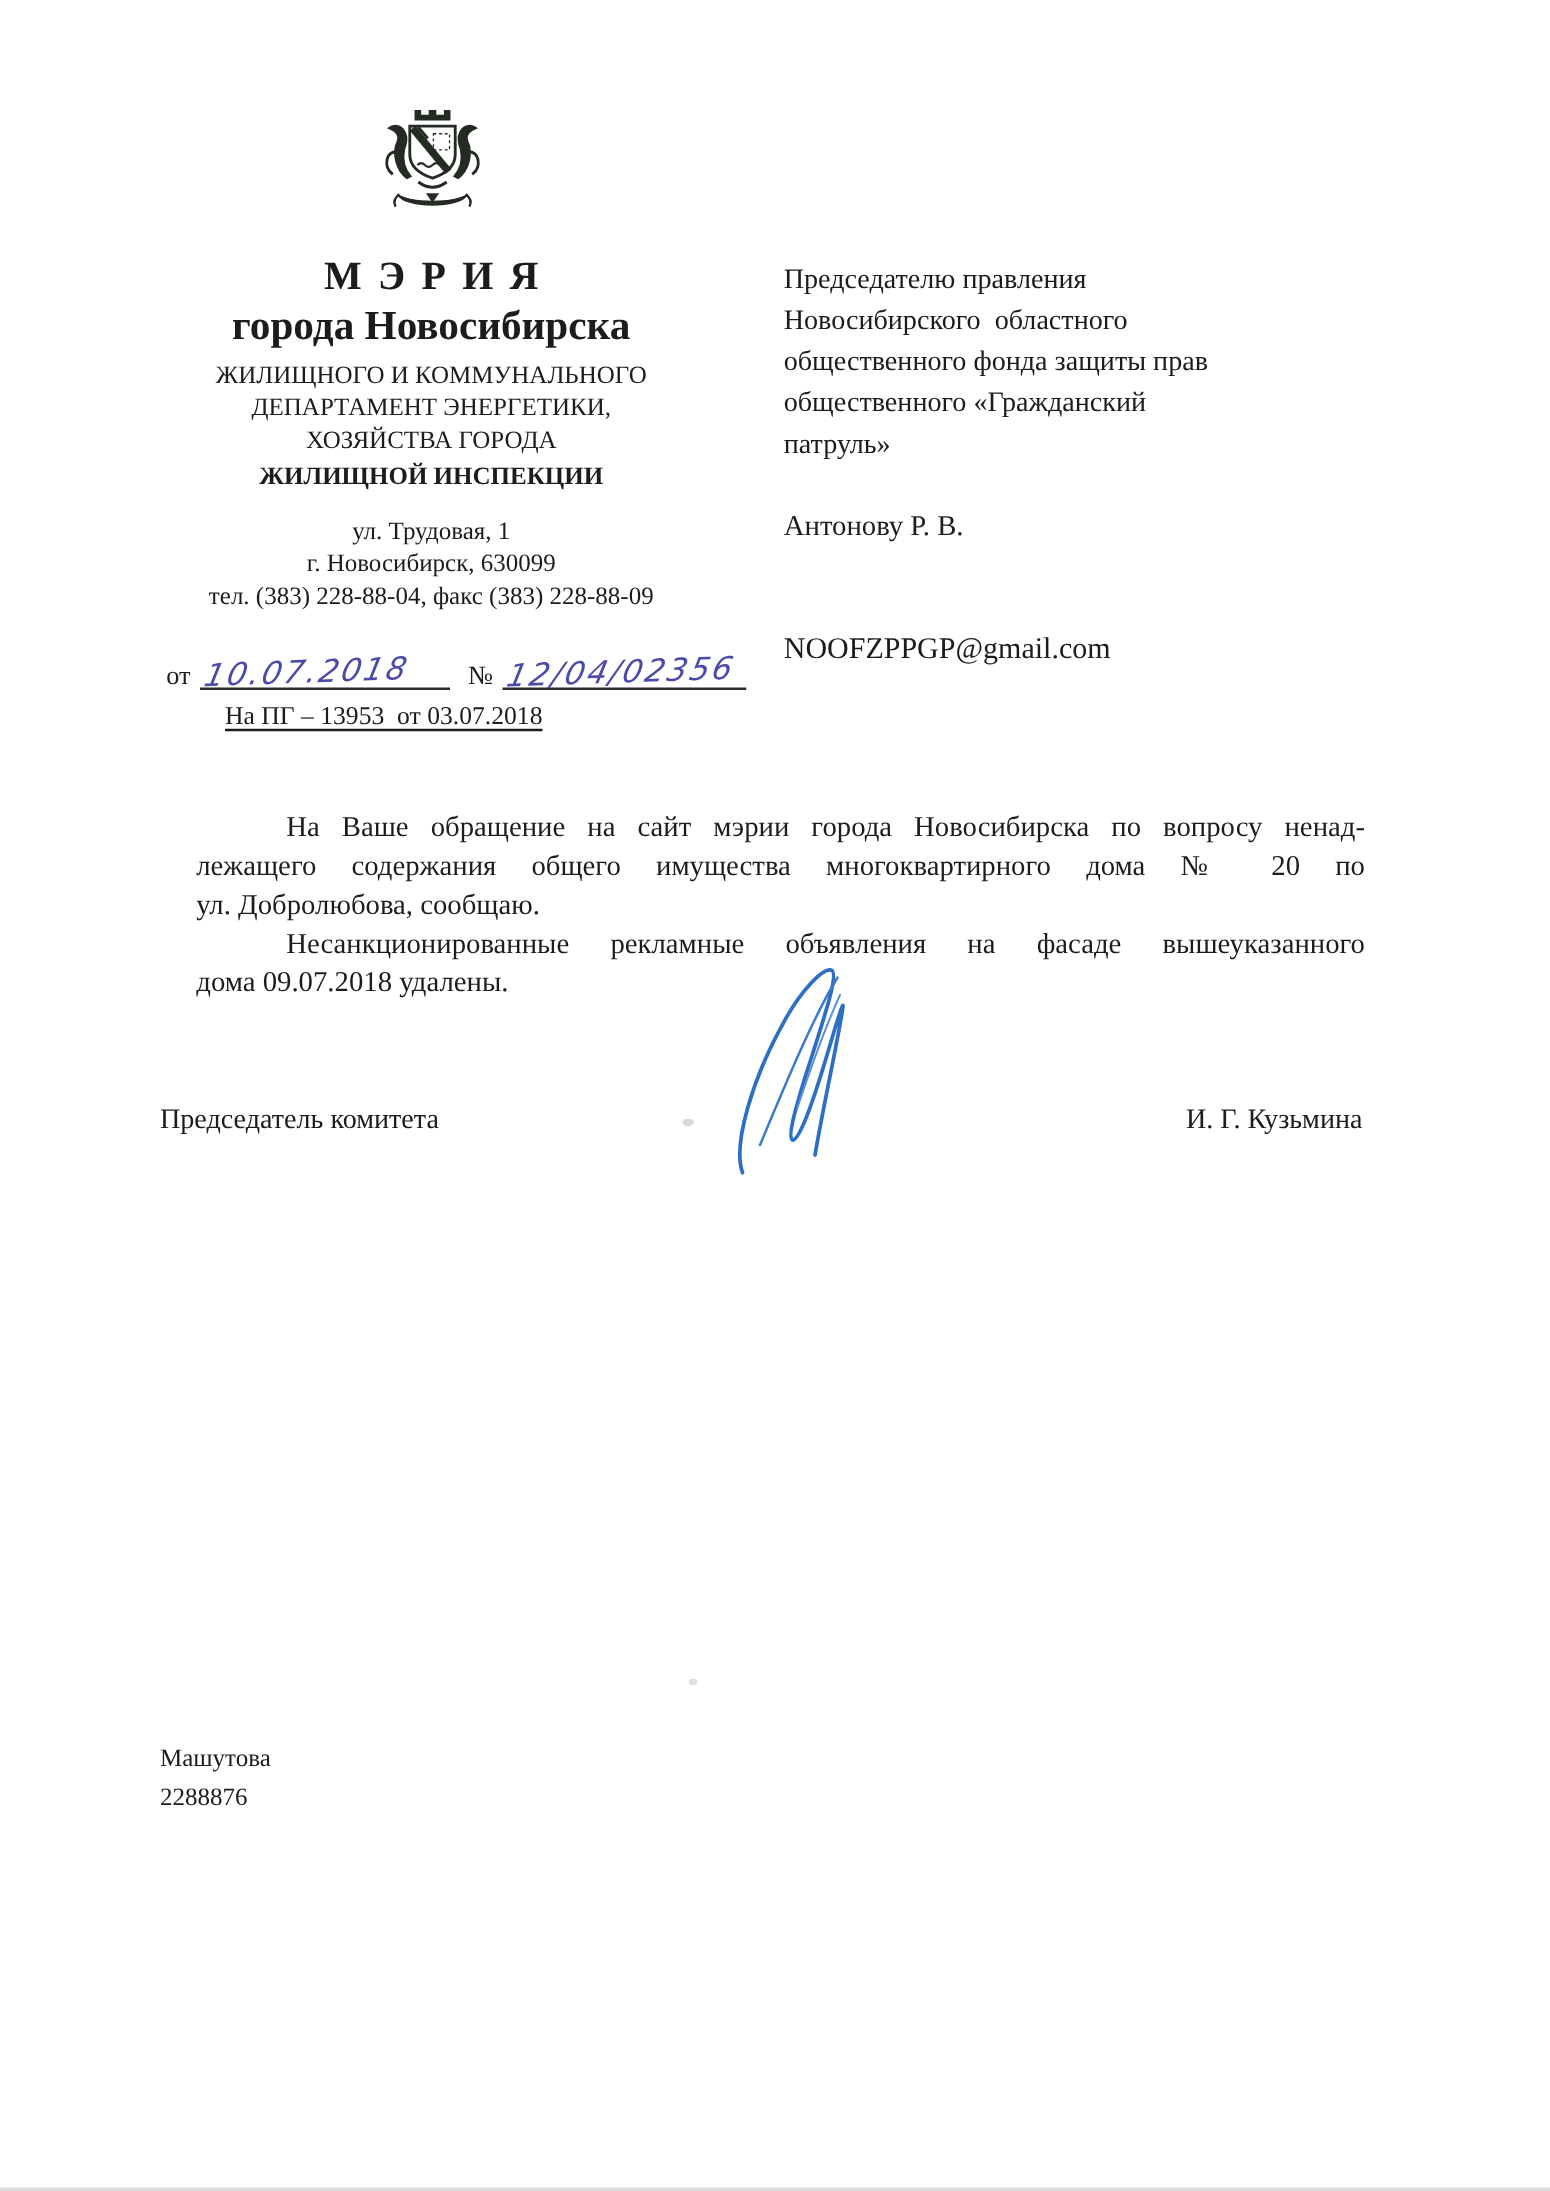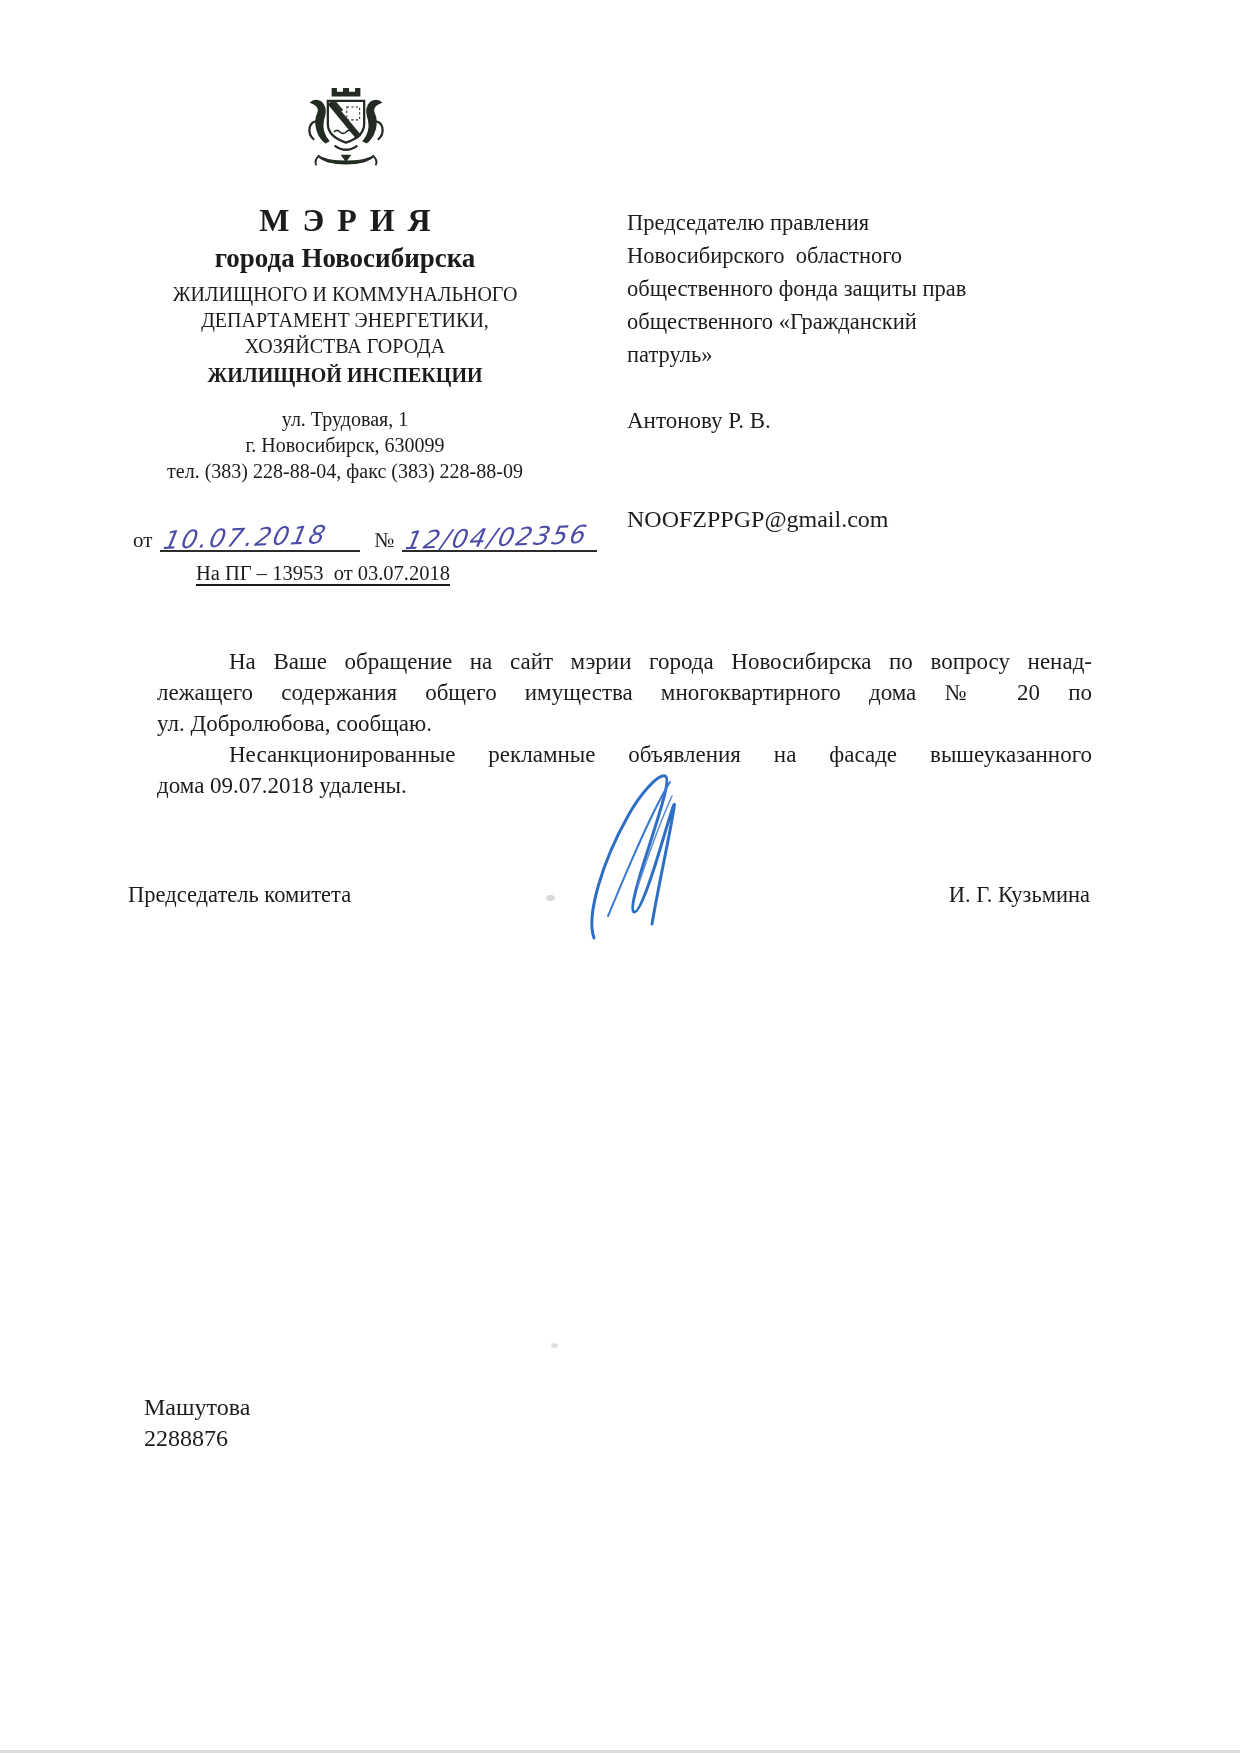--- a/index.html
+++ b/index.html
@@ -8,21 +8,21 @@
     background:#ffffff; overflow:hidden;
     font-family:"Liberation Serif","DejaVu Serif",serif; color:#1c1c1c;
   }
 
   
   .emblem { position:absolute; left:296px; top:82px; }
 
   
   .letterhead { position:absolute; left:100px; top:202px; width:490px; text-align:center; }
   .lh-title   { font-size:32px; font-weight:bold; letter-spacing:13px; text-indent:13px; }
-  .lh-sub     { font-size:27px; font-weight:bold; margin-top:4px; }
+  .lh-sub     { font-size:33px; font-weight:bold; margin-top:4px; }
   .lh-dept    { font-size:20px; line-height:26px; margin-top:7px; }
   .lh-comm    { font-size:20px; font-weight:bold; line-height:27px; margin-top:3px; }
   .lh-addr    { font-size:20px; line-height:26px; margin-top:17px; }
 
   .date-row {
     position:absolute; left:133px; top:524px; width:450px;
     font-size:21px; white-space:nowrap;
   }
   .uline {
     display:inline-block; border-bottom:2px solid #2b2b2b;
@@ -30,21 +30,21 @@
   }
   .uline.date { width:200px; margin:0 14px 0 8px; }
   .uline.num  { width:195px; margin-left:8px; }
   .hand {
     font-family:"DejaVu Sans",sans-serif; font-style:italic;
     font-size:25px; color:#4a4aa8; letter-spacing:2px;
     display:inline-block; transform:rotate(-2deg) skewX(-14deg);
     position:relative; top:-1px; left:4px; white-space:nowrap;
   }
   .ref-line {
-    position:absolute; left:196px; top:562px; font-size:20.5px;
+    position:absolute; left:180px; top:562px; font-size:20.5px;
     text-decoration:underline; text-underline-offset:4px;
     text-decoration-thickness:1.5px; white-space:pre-wrap;
   }
 
   
   .recipient       { position:absolute; left:627px; top:206px; width:440px;
                      font-size:22.5px; line-height:33px; }
   .recipient div   { white-space:pre-wrap; }
   .recipient-name  { position:absolute; left:627px; top:408px; font-size:23px; }
   .recipient-email { position:absolute; left:627px; top:506px; font-size:24px; }
@@ -55,21 +55,21 @@
   .bline          { text-align:justify;margin-left:29px; }
   .bline.stretch  { text-align-last:justify; }
   .bline.ind      { padding-left:72px; }
 
   
   .sig-row { position:absolute; left:128px; top:882px; width:962px;
              display:flex; justify-content:space-between; font-size:22.5px; }
   .sig-svg { position:absolute; left:578px; top:766px; }
 
   
-  .footer { position:absolute; left:144px; top:1392px; font-size:24px; line-height:31px; }
+  .footer { position:absolute; left:128px; top:1392px; font-size:20px; line-height:31px; }
 
   
   .scan-edge  { position:absolute; left:0; bottom:0; width:100%; height:3px;
                 background:#c9c9c9; opacity:.65; }
   .speck-1 { position:absolute; left:546px; top:895px; width:9px; height:6px;
              background:#d9d9d9; border-radius:50%; }
   .speck-2 { position:absolute; left:551px; top:1343px; width:7px; height:5px;
              background:#e0e0e0; border-radius:50%; }
 </style>
 </head>

